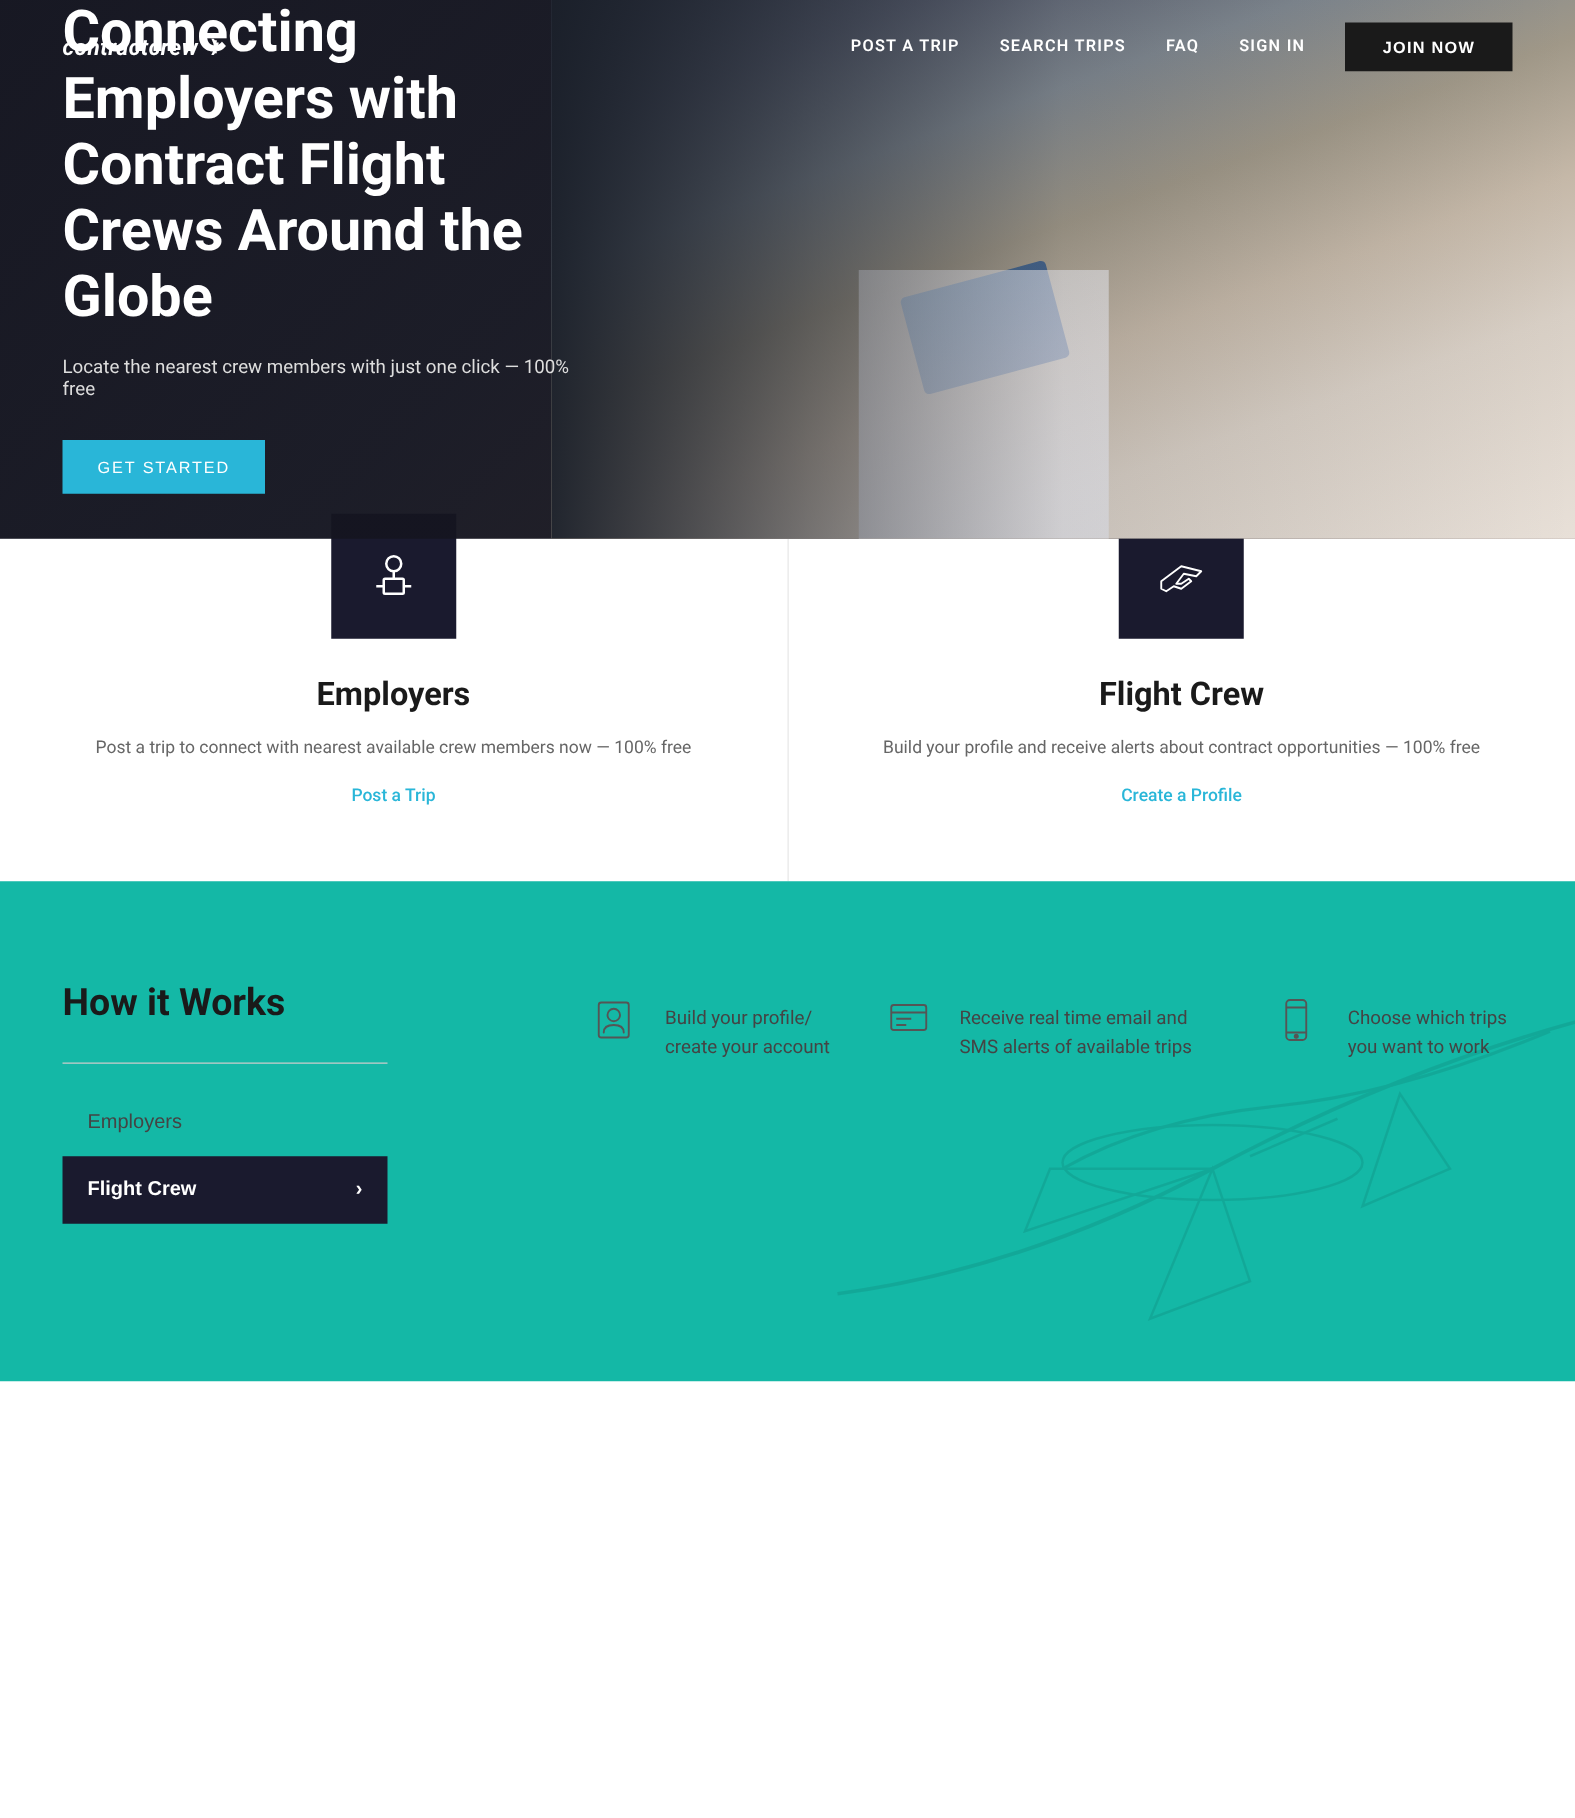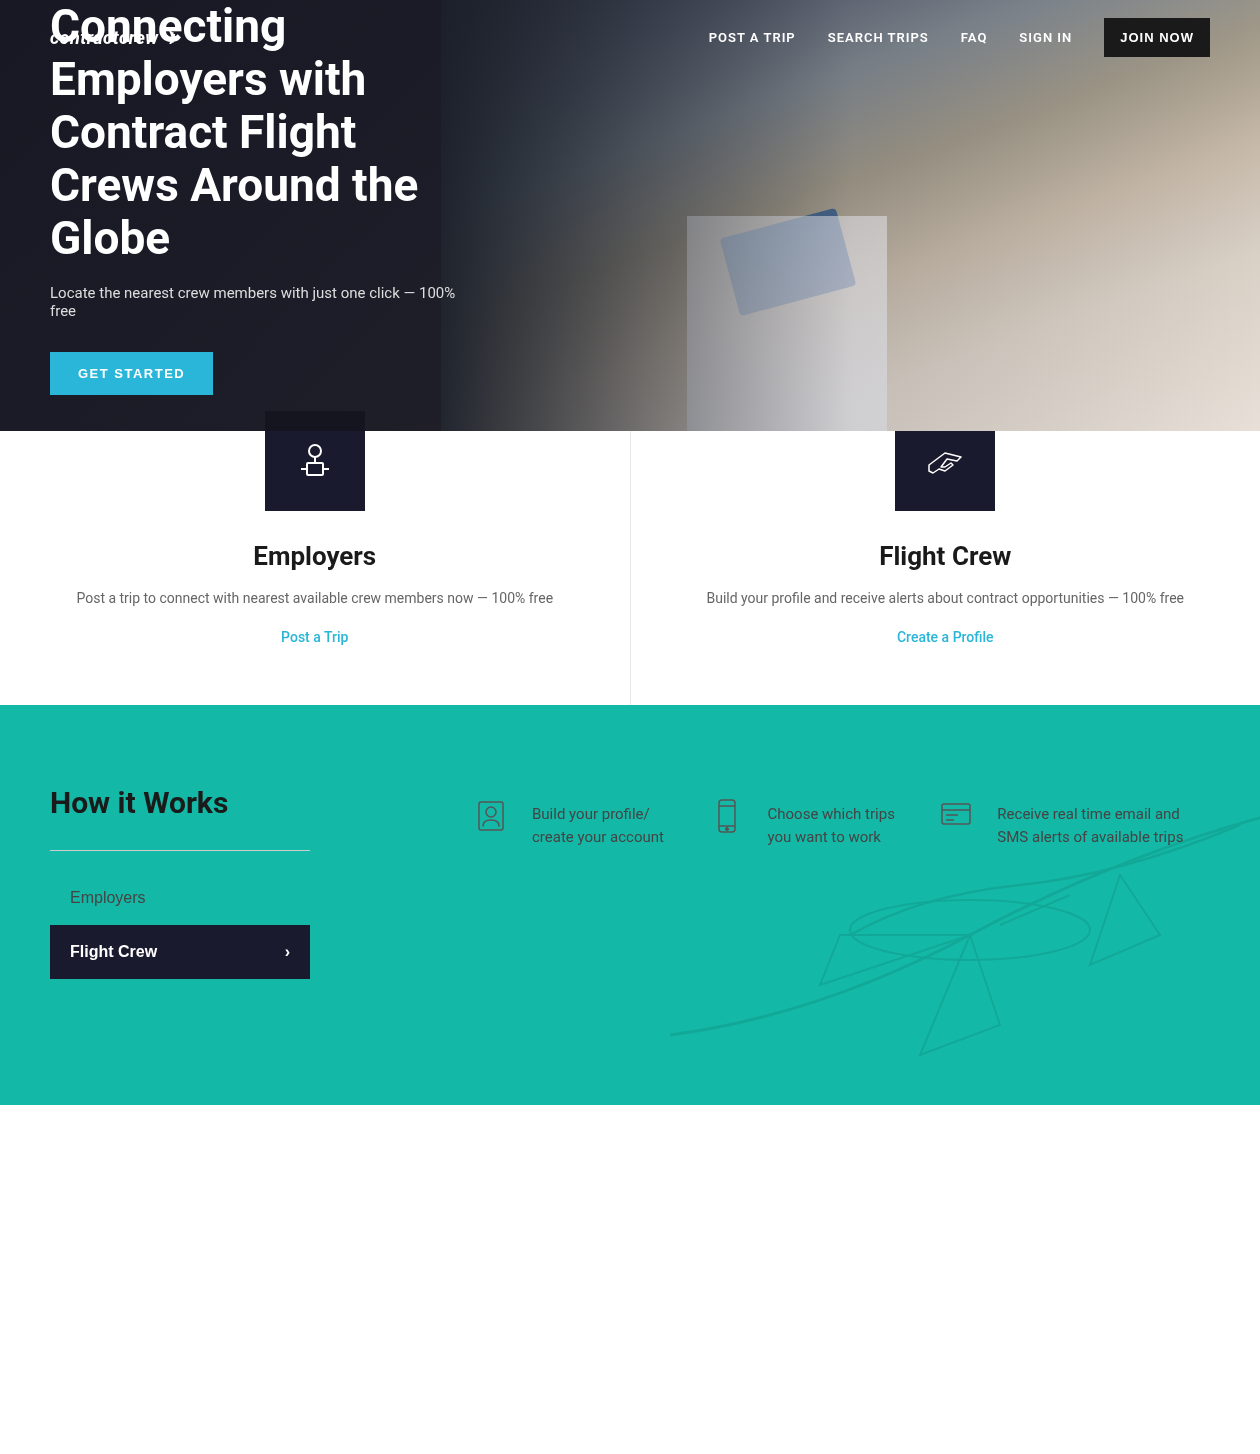--- a/index.html
+++ b/index.html
@@ -15,21 +15,21 @@
       display: flex; align-items: flex-end; gap: 6px; color: #fff;
       font-size: 18px; font-weight: 700; letter-spacing: 0.5px;
     }
     .nav-links { display: flex; align-items: center; gap: 32px; }
     .nav-link {
       color: #fff; text-decoration: none; font-size: 13px;
       font-weight: 600; letter-spacing: 1px; text-transform: uppercase;
     }
     .nav-join {
       background: #1a1a1a; color: #fff; border: none; cursor: pointer;
-      padding: 12px 16px; font-size: 13px; font-weight: 700;
+      padding: 12px 30px; font-size: 13px; font-weight: 700;
       letter-spacing: 1px; text-transform: uppercase;
     }
 
     
     .hero {
       position: relative; width: 100%; height: 431px;
       background: linear-gradient(to right, rgba(20,20,30,0.85) 45%, rgba(20,20,30,0.2) 100%);
       display: flex; align-items: flex-start;
       overflow: hidden;
     }
@@ -38,21 +38,21 @@
       background: linear-gradient(135deg, #2a3040 0%, #4a5060 40%, #8a7060 70%, #c0a090 100%);
     }
     .hero-content { position: relative; z-index: 1; padding: 0 50px; max-width: 520px; }
     .hero-title {
       font-size: 46px; font-weight: 700; color: #fff; line-height: 1.15;
       margin-bottom: 20px;
     }
     .hero-subtitle { color: #ddd; font-size: 15px; margin-bottom: 32px; }
     .hero-btn {
       background: #29b6d8; color: #fff; border: none; cursor: pointer;
-      padding: 14px 28px; font-size: 13px; font-weight: 700;
+      padding: 14px 28px; font-size: 13px; font-weight: 400;
       letter-spacing: 1.5px; text-transform: uppercase;
     }
 
     
     .cards-section {
       display: flex; width: 100%; background: #fff;
     }
     .card {
       flex: 1; padding: 60px 40px; text-align: center;
       border-right: 1px solid #e8e8e8;
@@ -191,39 +191,39 @@
           <circle cx="18" cy="14" r="5" stroke-width="1.5"></circle>
           <path d="M10 28 Q10 22 18 22 Q26 22 26 28" stroke-width="1.5" stroke-linecap="round"></path>
         </svg>
       </div>
       <p class="how-item-text">Build your profile/ create your account</p>
     </div>
 
     <div class="how-item">
       <div class="how-item-icon">
         <svg viewBox="0 0 36 36">
+          <rect x="4" y="6" width="28" height="20" rx="2" stroke-width="1.5"></rect>
+          <line x1="4" y1="12" x2="32" y2="12" stroke-width="1.5"></line>
+          <line x1="8" y1="17" x2="20" y2="17" stroke-width="1.5"></line>
+          <line x1="8" y1="22" x2="16" y2="22" stroke-width="1.5"></line>
+        </svg>
+      </div>
+      <p class="how-item-text">Receive real time email and SMS alerts of available trips</p>
+    </div>
+
+    <div class="how-item">
+      <div class="how-item-icon">
+        <svg viewBox="0 0 36 36">
           <rect x="10" y="2" width="16" height="32" rx="3" stroke-width="1.5"></rect>
           <line x1="10" y1="8" x2="26" y2="8" stroke-width="1.5"></line>
           <line x1="10" y1="28" x2="26" y2="28" stroke-width="1.5"></line>
           <circle cx="18" cy="31" r="1.5" stroke-width="1" fill="#555"></circle>
         </svg>
       </div>
       <p class="how-item-text">Choose which trips you want to work</p>
-    </div>
-
-    <div class="how-item">
-      <div class="how-item-icon">
-        <svg viewBox="0 0 36 36">
-          <rect x="4" y="6" width="28" height="20" rx="2" stroke-width="1.5"></rect>
-          <line x1="4" y1="12" x2="32" y2="12" stroke-width="1.5"></line>
-          <line x1="8" y1="17" x2="20" y2="17" stroke-width="1.5"></line>
-          <line x1="8" y1="22" x2="16" y2="22" stroke-width="1.5"></line>
-        </svg>
-      </div>
-      <p class="how-item-text">Receive real time email and SMS alerts of available trips</p>
     </div>
   </div>
 
   <div class="plane-bg">
     <svg viewBox="0 0 700 400" fill="none" stroke="#000" stroke-width="2">
 
       <path d="M50 300 Q200 280 350 200 Q500 120 650 80" stroke-width="3"></path>
       <path d="M350 200 L300 320 L380 290 Z"></path>
       <path d="M350 200 L200 250 L220 200 Z"></path>
       <path d="M500 140 L470 230 L540 200 Z"></path>

